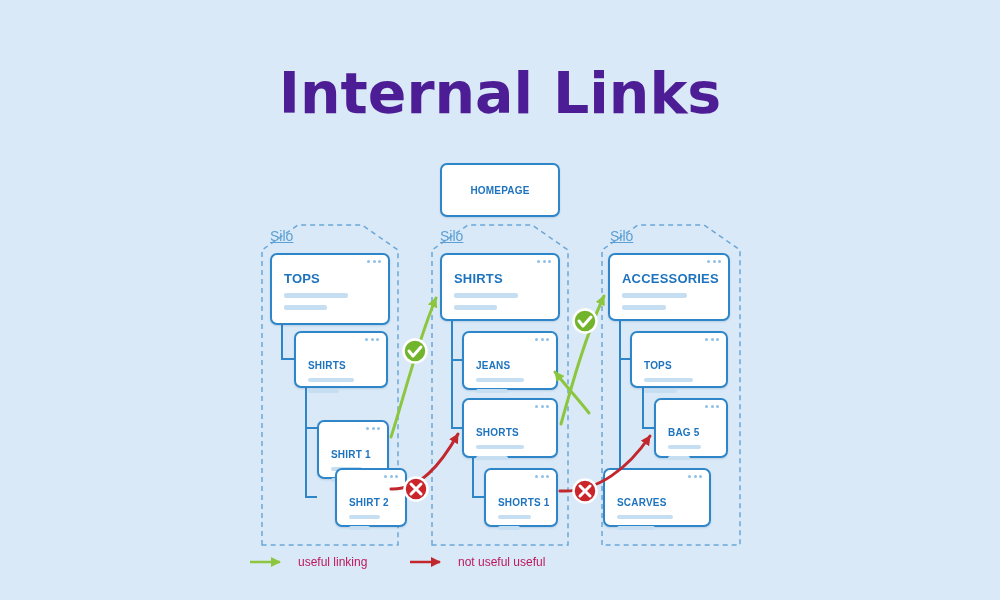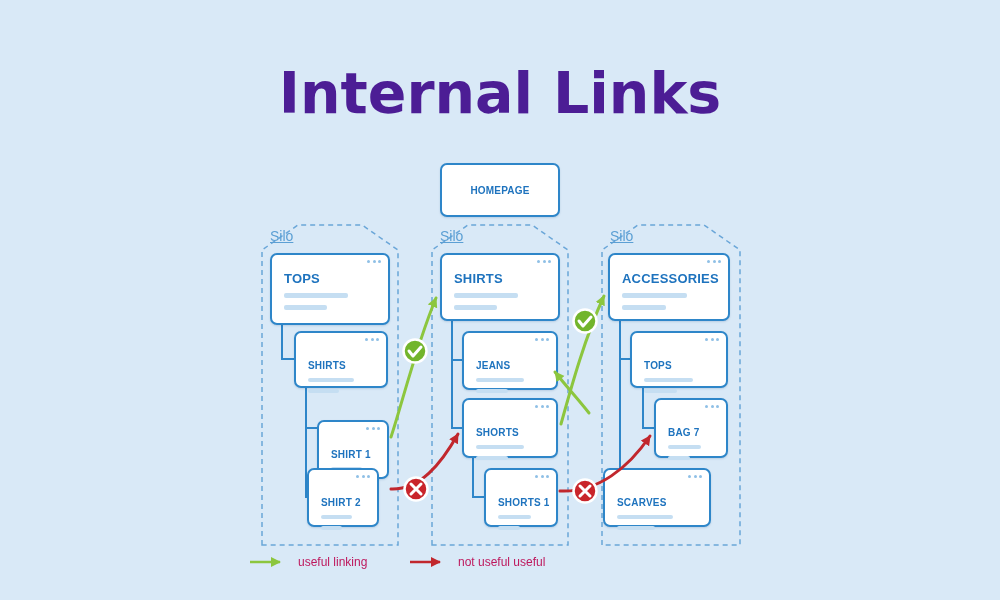--- a/index.html
+++ b/index.html
@@ -83,21 +83,21 @@
   <div class="page-box" style="left:317px;top:420px;width:72px;height:59px">
     <div class="dots">
         <span></span>
         <span></span>
         <span></span>
       </div>
     <div class="box-title">SHIRT 1</div>
     <div class="skeleton-line sk1"></div>
     <div class="skeleton-line sk2"></div>
   </div>
-  <div class="page-box" style="left:307px;top:468px;width:72px;height:59px">
+  <div class="page-box" style="left:335px;top:468px;width:72px;height:59px">
     <div class="dots">
         <span></span>
         <span></span>
         <span></span>
       </div>
     <div class="box-title">SHIRT 2</div>
     <div class="skeleton-line sk1"></div>
     <div class="skeleton-line sk2"></div>
   </div>
 
@@ -161,21 +161,21 @@
     <div class="box-title">TOPS</div>
     <div class="skeleton-line sk1"></div>
     <div class="skeleton-line sk2"></div>
   </div>
   <div class="page-box" style="left:654px;top:398px;width:74px;height:60px">
     <div class="dots">
         <span></span>
         <span></span>
         <span></span>
       </div>
-    <div class="box-title">BAG 7</div>
+    <div class="box-title">BAG 5</div>
     <div class="skeleton-line sk1"></div>
     <div class="skeleton-line sk2"></div>
   </div>
   <div class="page-box" style="left:603px;top:468px;width:108px;height:59px">
     <div class="dots">
         <span></span>
         <span></span>
         <span></span>
       </div>
     <div class="box-title">SCARVES</div>

